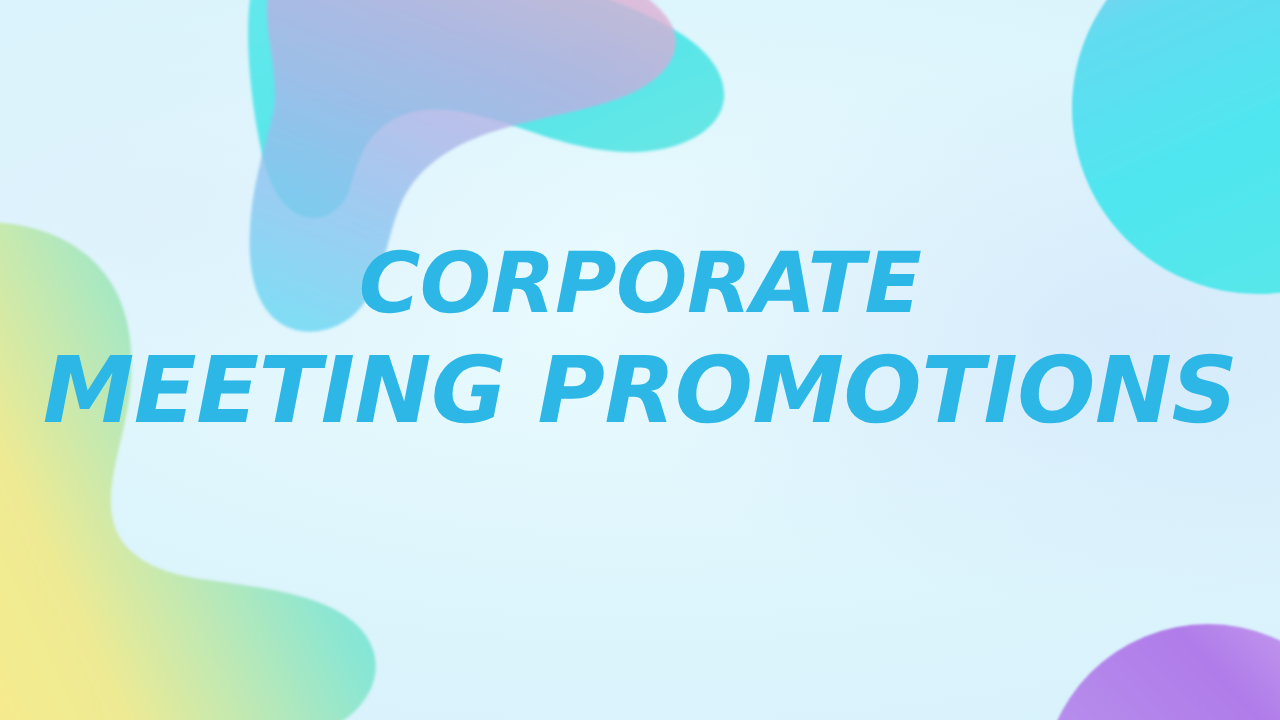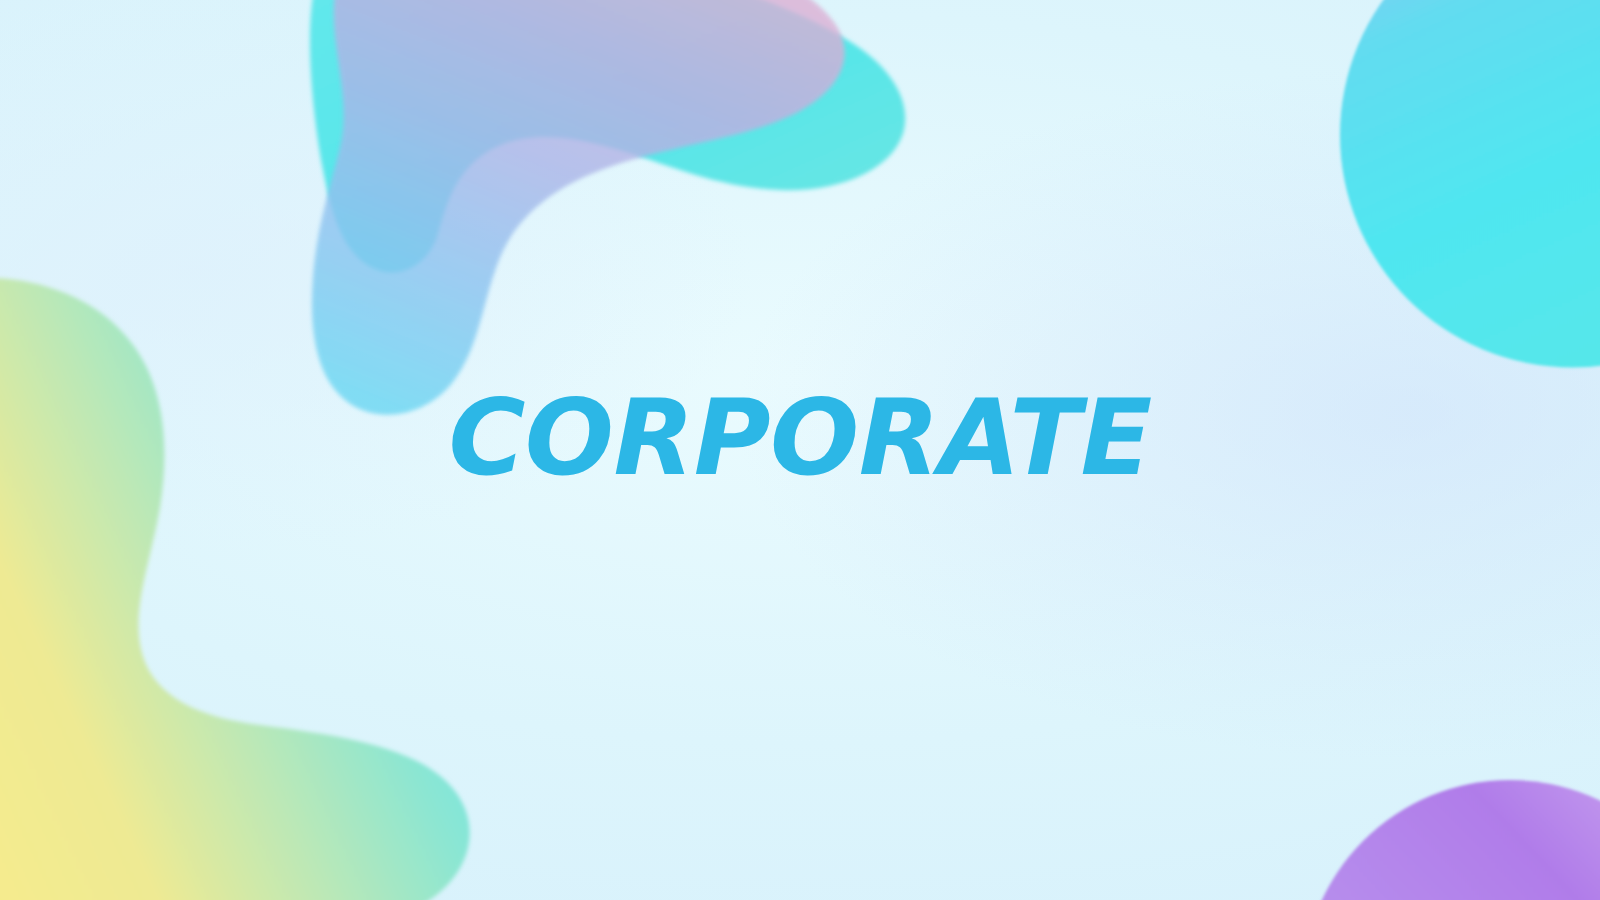--- a/index.html
+++ b/index.html
@@ -200,15 +200,16 @@
         Z"></path>
     </g>
 
     <g>
       <circle cx="1208" cy="790" r="166" fill="url(#gradBottomRight)" filter="url(#soften)"></circle>
     </g>
   </svg>
 
   <div class="content">
     <div class="title-line title-1">CORPORATE</div>
+    <div class="title-line title-2">MEETING PROMOTIONS</div>
   </div>
 
 </div>
 
 </body></html>

